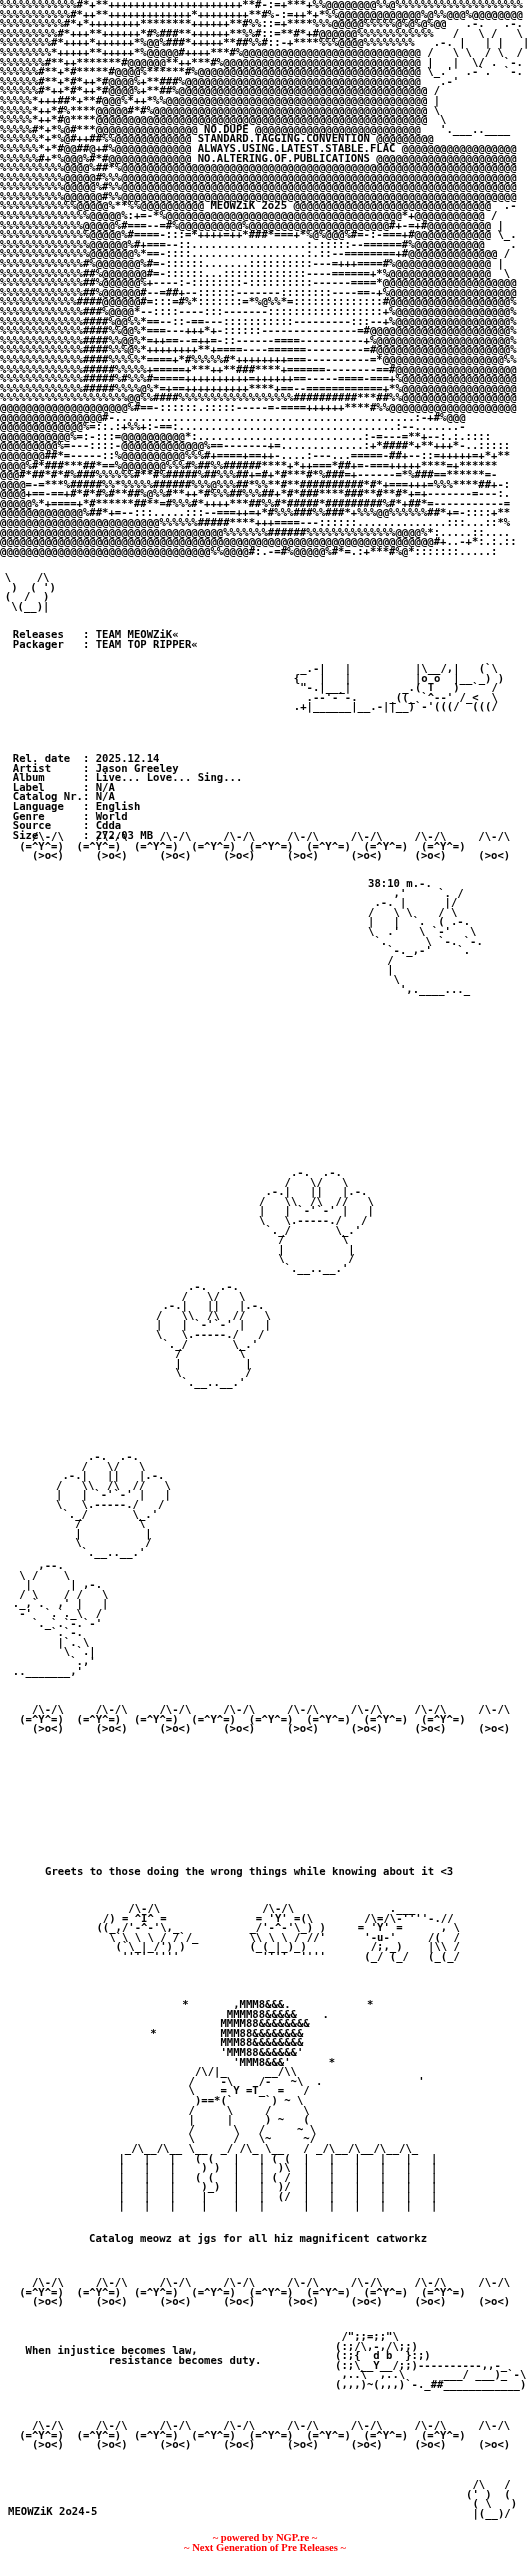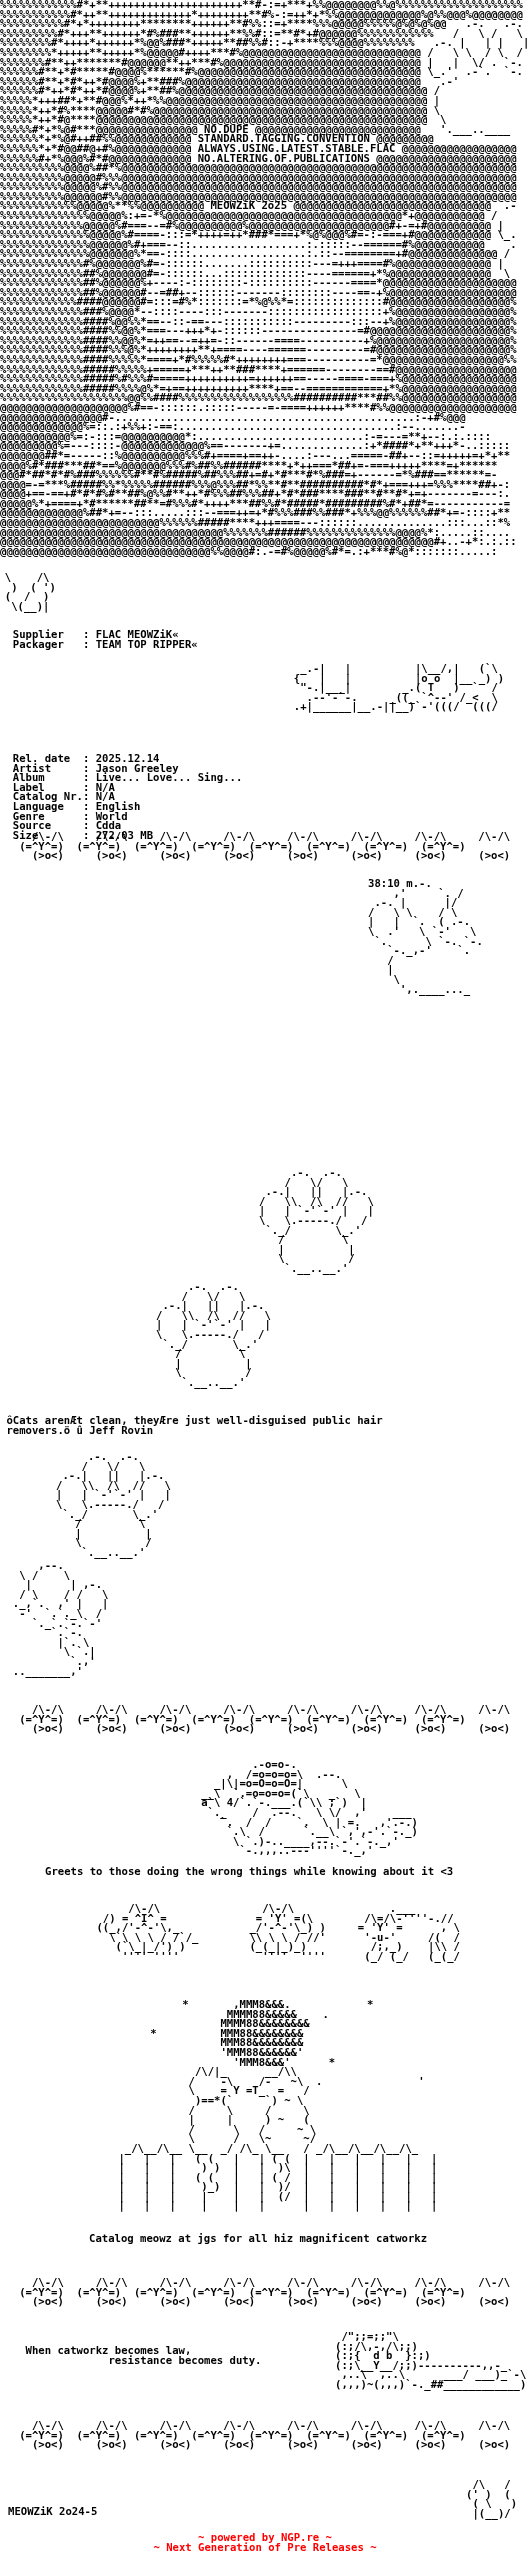--- a/index.html
+++ b/index.html
@@ -7,21 +7,21 @@
   pre{
     margin:0;
     font-family:"DejaVu Sans Mono","Liberation Mono",monospace;
     font-weight:bold;
     font-size:10.6px;
     line-height:9.6px;
     color:#000000;
     white-space:pre;
     position:absolute;
   }
-  .red{color:#ff0000;text-align:center;width:530px;}
+  .red{color:#ff0000;text-align:center;width:530px;font-family:Liberation Serif, serif;}
 </style>
 </head>
 <body>
 
 <div id="nfo">
   <pre style="left:0;top:0">%%%%%%%%%%%%#*+**+++++++++++++++++++++**#-:=+***+%%@@@@@@@@%%@%%%%%%%%%%%%%%%%%%%%
 %%%%%%%%%%%#*++**+++++++++++++*++++++++**#%-:=++*+*%%@@@@@@@@@@@@@%@%%@@@%@@@@@@@@
 %%%%%%%%%%#*+*++++++++********++++++**#%%::=+****%%%@@@@@%%%%%@%@%@%@@   .-.   .-.
 %%%%%%%%%#*+++**++++++*#%###**++++++**%%#::=**#*+#@@@@@@%%%%%%%%%%%%   /   \ /   \
 %%%%%%%%#*++++*++++++*%@@%###*+++++**##%%#::-+****%%%@@@@%%%%%%%%   .-. |   | |   |
@@ -75,21 +75,21 @@
 @@@@@%*+====+*#******##**=#%%%#*++++***##%%#*#####*#########%#*+##*=-----------=
 @@@@@@@@@@@@@%##*+=--:::.....:::--===++=+*#%%%###%%###*+%%%@@%%%%%%##*+=-::::+**
 @@@@@@@@@@@@@@@@@@@@@@@@@%%%%%%#####****+++====---::::::..............:::...::*%
 @@@@@@@@@@@@@@@@@@@@@@@@@@@@@@@@@@@%%%%%%%######%%%%%%%%%%%%%%@@@@%*:.....::....
 @@@@@@@@@@@@@@@@@@@@@@@@@@@@@@@@@@@@@@@@@@@@@@@@@@@@@@@@@@@@@@@@@@@@#+..-+*:.:.::
 @@@@@@@@@@@@@@@@@@@@@@@@@@@@@@@@@%%@@@@#:.-=#%@@@@@%#*=.:+***#%@*:::::::.....:</pre>
   <pre style="left:4.8px;top:573px">\    /\
  )  ( ')
 (  /  )
  \(__)|</pre>
-  <pre style="left:0;top:630px">  Supplier   : FLAC MEOWZiK«
+  <pre style="left:0;top:630px">  Releases   : TEAM MEOWZiK«
   Packager   : TEAM TOP RIPPER«</pre>
   <pre style="left:281px;top:664px">   _.-|   |          |\__/,|   (`\
   {   |   |          |o o  |__ _) )
    "-.|___|        _.( T   )  `  /
     .--'-`-.     _((_ `^--' /_&lt;  \
   .+|______|__.-||__)`-'(((/  (((/</pre>
   <pre style="left:0;top:754px">  Rel. date  : 2025.12.14
   Artist     : Jason Greeley
   Album      : Live... Love... Sing...
   Label      : N/A
@@ -128,22 +128,20 @@
     /   \/   \
  .-.|   ||   |.-.
 /   \\  /\  //   \
 |   | `-'`-' |   |
 \   \.-----./   /
  `._/       \_.'
    /         \
    |          |
    \          /
     `.__..__.'</pre>
-  <pre style="left:6.4px;top:1416px">ôCats arenÆt clean, theyÆre just well-disguised public hair
-removers.ö û Jeff Rovin</pre>
   <pre style="left:56px;top:1452px">     .-.  .-.
     /   \/   \
  .-.|   ||   |.-.
 /   \\  /\  //   \
 |   | `-'`-' |   |
 \   \.-----./   /
  `._/       \_.'
    /         \
    |          |
    \          /
@@ -156,30 +154,20 @@
    -'  `.`._\  /
      `._`.`-.`-'
         `.`-.
          |`. \
           \ `.|
            `.,'
   .._______,'</pre>
   <pre style="left:6.4px;top:1705px">    /\-/\     /\-/\     /\-/\     /\-/\     /\-/\     /\-/\     /\-/\     /\-/\  
   (=^Y^=)  (=^Y^=)  (=^Y^=)  (=^Y^=)  (=^Y^=)  (=^Y^=)  (=^Y^=)  (=^Y^=) 
     (&gt;o&lt;)     (&gt;o&lt;)     (&gt;o&lt;)     (&gt;o&lt;)     (&gt;o&lt;)     (&gt;o&lt;)     (&gt;o&lt;)     (&gt;o&lt;)  </pre>
-  <pre style="left:182px;top:1760px">           .-o=o-.
-       ,  /=o=o=o=\  .--.
-     _|\|=o=O=o=O=|      \
-   __\  `.=o=o=o=(`\   _   \
-   a`\ 4/`.`-.___.(`\\ ;`)  |
-    `._    /  .--.   \ \/  ,'    ___
-      `.  /  /    `.  \ | =.   ,'.-.)
-       `.\  /      `.__\ `,',-'.`-._)
-        \ `.)-..____,--.`-'.`-._,'
-         `-.,,,..---''''`-._,'</pre>
   <pre style="left:45px;top:1867px">Greets to those doing the wrong things while knowing about it &lt;3</pre>
   <pre style="left:90px;top:1904px">      /\-/\                /\-/\               .___
   /) = ^I^ =              = 'Y' =(\        /\=/\-''''-.//
  ((_,/'-^-'\,_           _/'-^-'\_) )     = 'Y' =      , \
    \`\ \ \ / /`/_        \\ \ \ / //'      '-u-'     /(  /
     (`\_|_/') )          (_(_|_)_)          /;,_)    |\\ /
      '''' ''''             ''''  ''''      (_/ (_/   (_(_/</pre>
   <pre style="left:112px;top:2000px">           *       ,MMM8&amp;&amp;&amp;.            *
                   MMMM88&amp;&amp;&amp;&amp;&amp;    .
                  MMMM88&amp;&amp;&amp;&amp;&amp;&amp;&amp;&amp;
@@ -199,21 +187,21 @@
  |   |   |   ( (   |   | ( (  |   |   |   |   |   |
  |   |   |    ) )  |   |  )\  |   |   |   |   |   |
  |   |   |   ( (   |   | ( /  |   |   |   |   |   |
  |   |   |    )_)  |   |  )/  |   |   |   |   |   |
  |   |   |    |    |   |  (/  |   |   |   |   |   |
  |   |   |    |    |   |      |   |   |   |   |   |</pre>
   <pre style="left:89px;top:2234px">Catalog meowz at jgs for all hiz magnificent catworkz</pre>
   <pre style="left:6.4px;top:2278px">    /\-/\     /\-/\     /\-/\     /\-/\     /\-/\     /\-/\     /\-/\     /\-/\  
   (=^Y^=)  (=^Y^=)  (=^Y^=)  (=^Y^=)  (=^Y^=)  (=^Y^=)  (=^Y^=)  (=^Y^=) 
     (&gt;o&lt;)     (&gt;o&lt;)     (&gt;o&lt;)     (&gt;o&lt;)     (&gt;o&lt;)     (&gt;o&lt;)     (&gt;o&lt;)     (&gt;o&lt;)  </pre>
-  <pre style="left:25.5px;top:2346px">When catworkz becomes law,
+  <pre style="left:25.5px;top:2346px">When injustice becomes law,
              resistance becomes duty.</pre>
   <pre style="left:335px;top:2332px"> /";;=;;"\
 (:;/\,-,/\;;)
 (:;{  d b  }:;)
 (:;\__Y__/;;)----------,,-_
  ,..\  ,..\      ___/ ___)_`-\
 (,,,)~(,,,)`-._##____________)</pre>
   <pre style="left:6.4px;top:2421px">    /\-/\     /\-/\     /\-/\     /\-/\     /\-/\     /\-/\     /\-/\     /\-/\  
   (=^Y^=)  (=^Y^=)  (=^Y^=)  (=^Y^=)  (=^Y^=)  (=^Y^=)  (=^Y^=)  (=^Y^=) 
     (&gt;o&lt;)     (&gt;o&lt;)     (&gt;o&lt;)     (&gt;o&lt;)     (&gt;o&lt;)     (&gt;o&lt;)     (&gt;o&lt;)     (&gt;o&lt;)  </pre>

